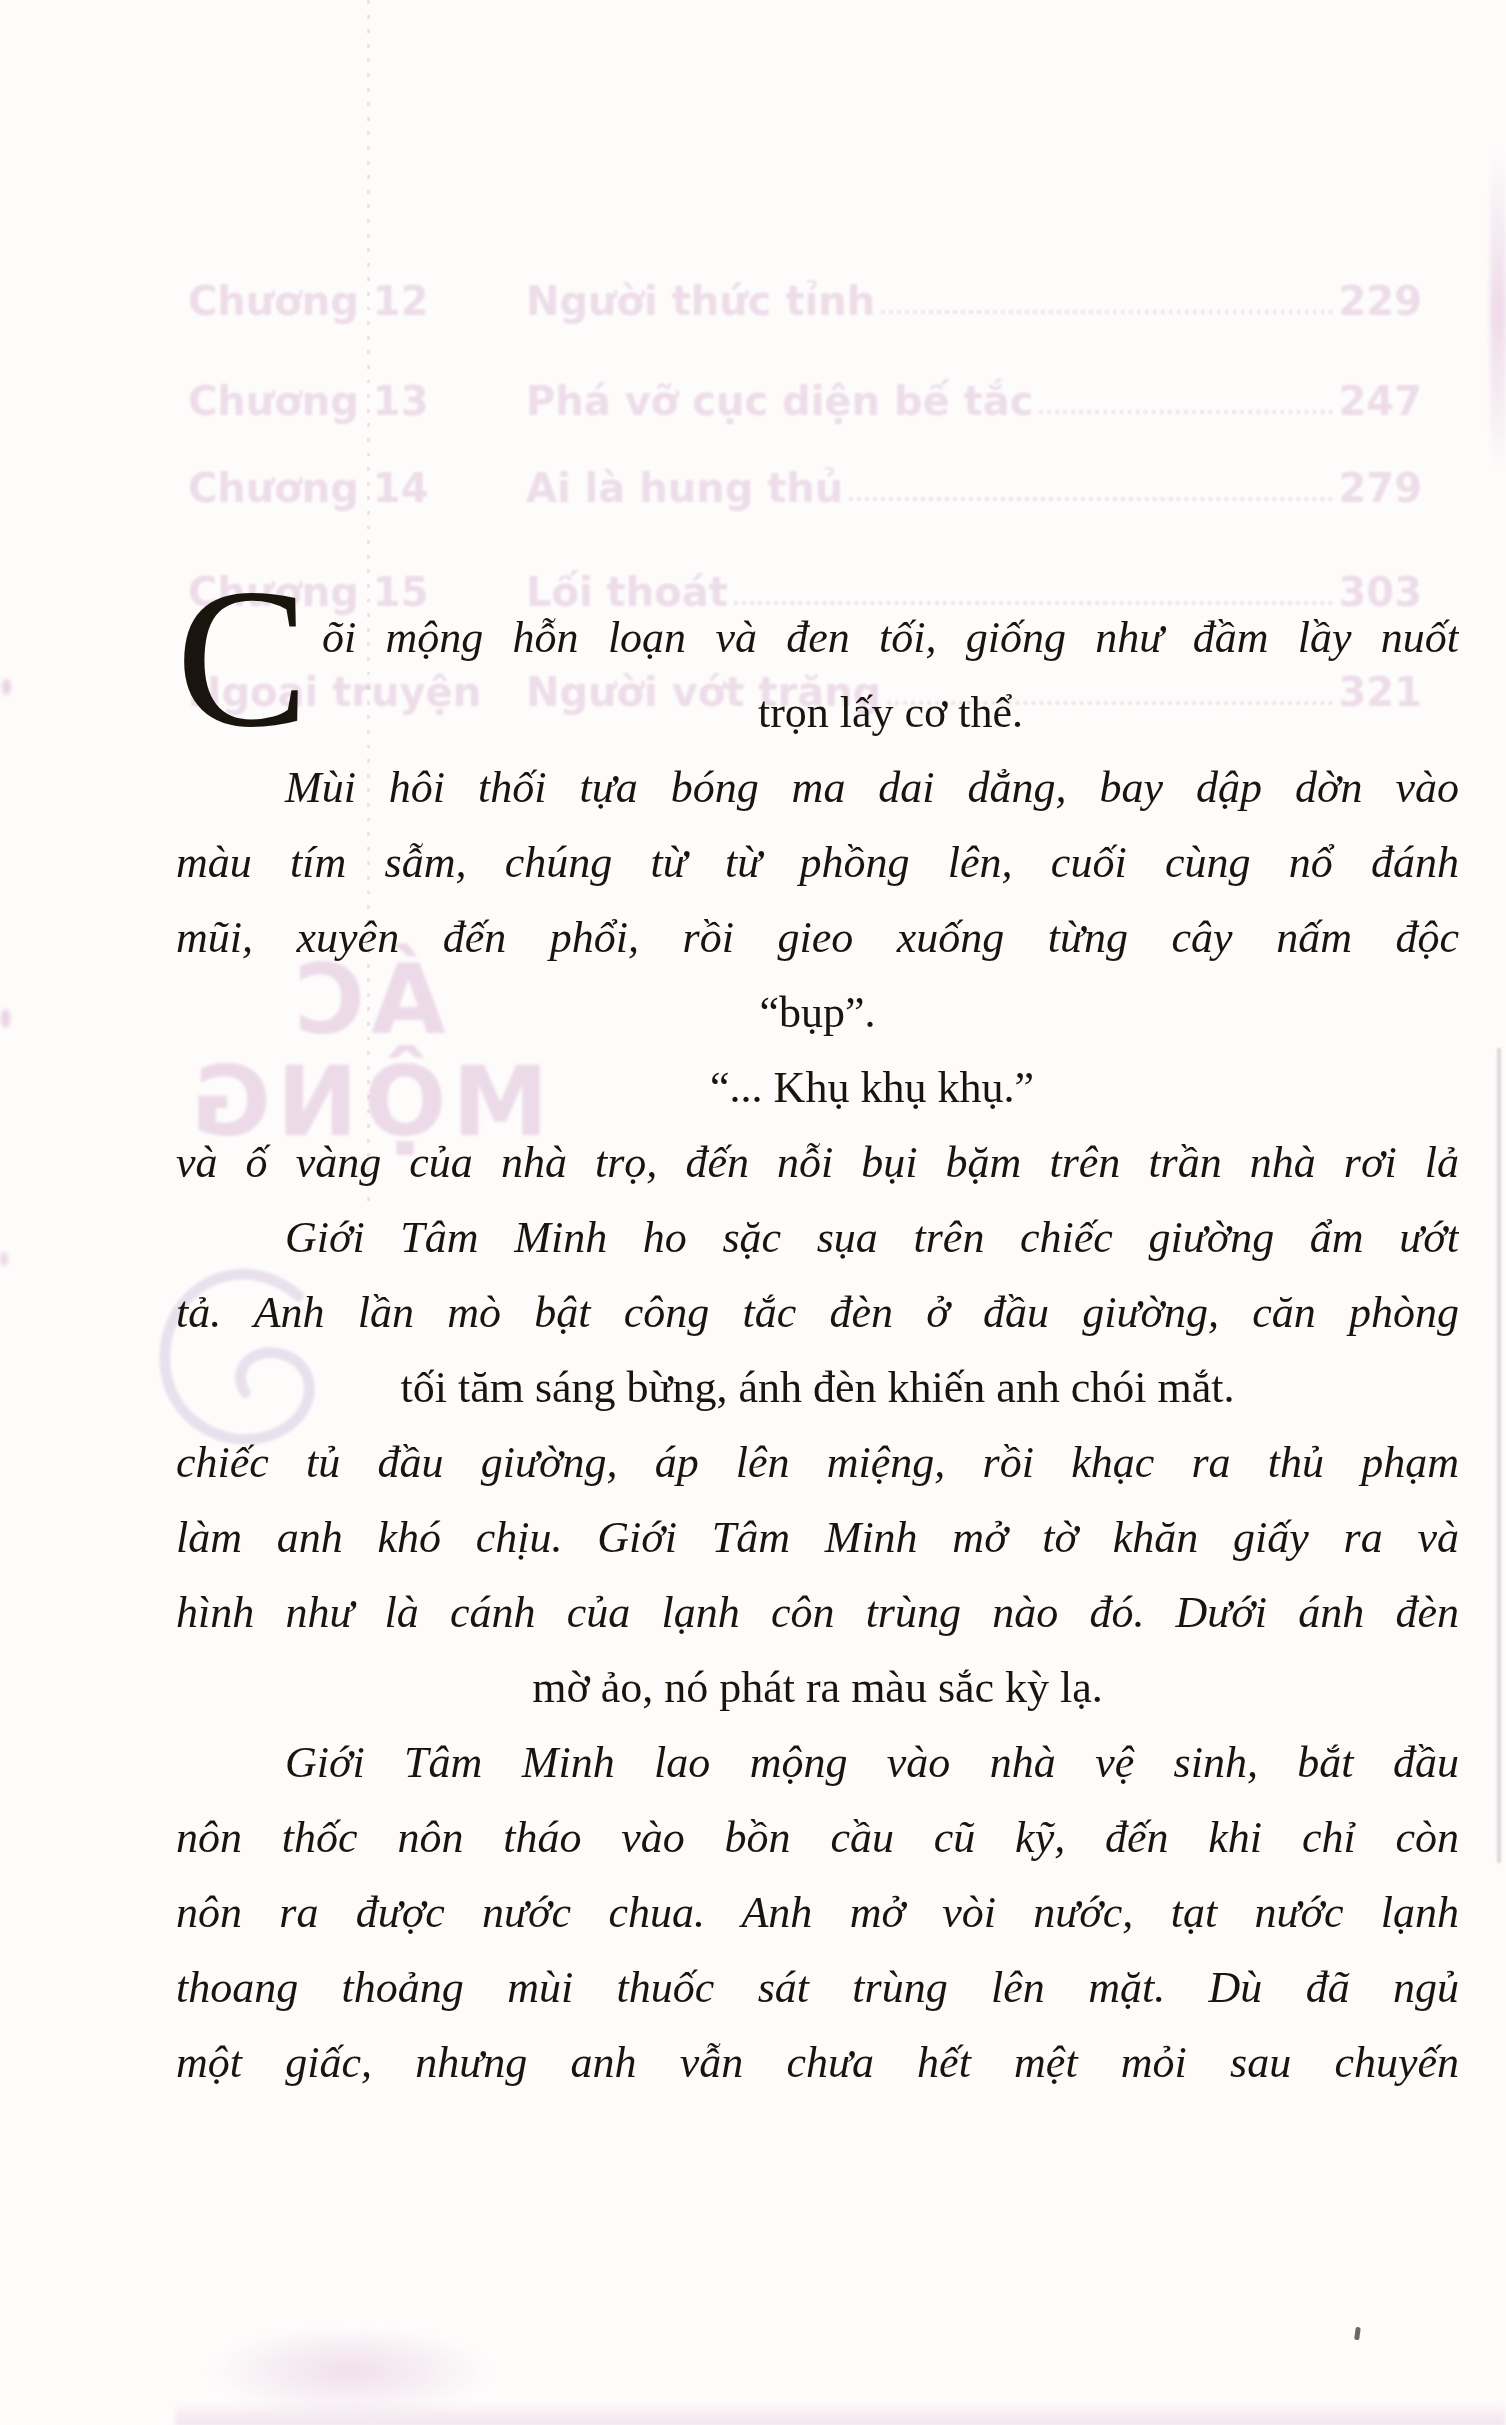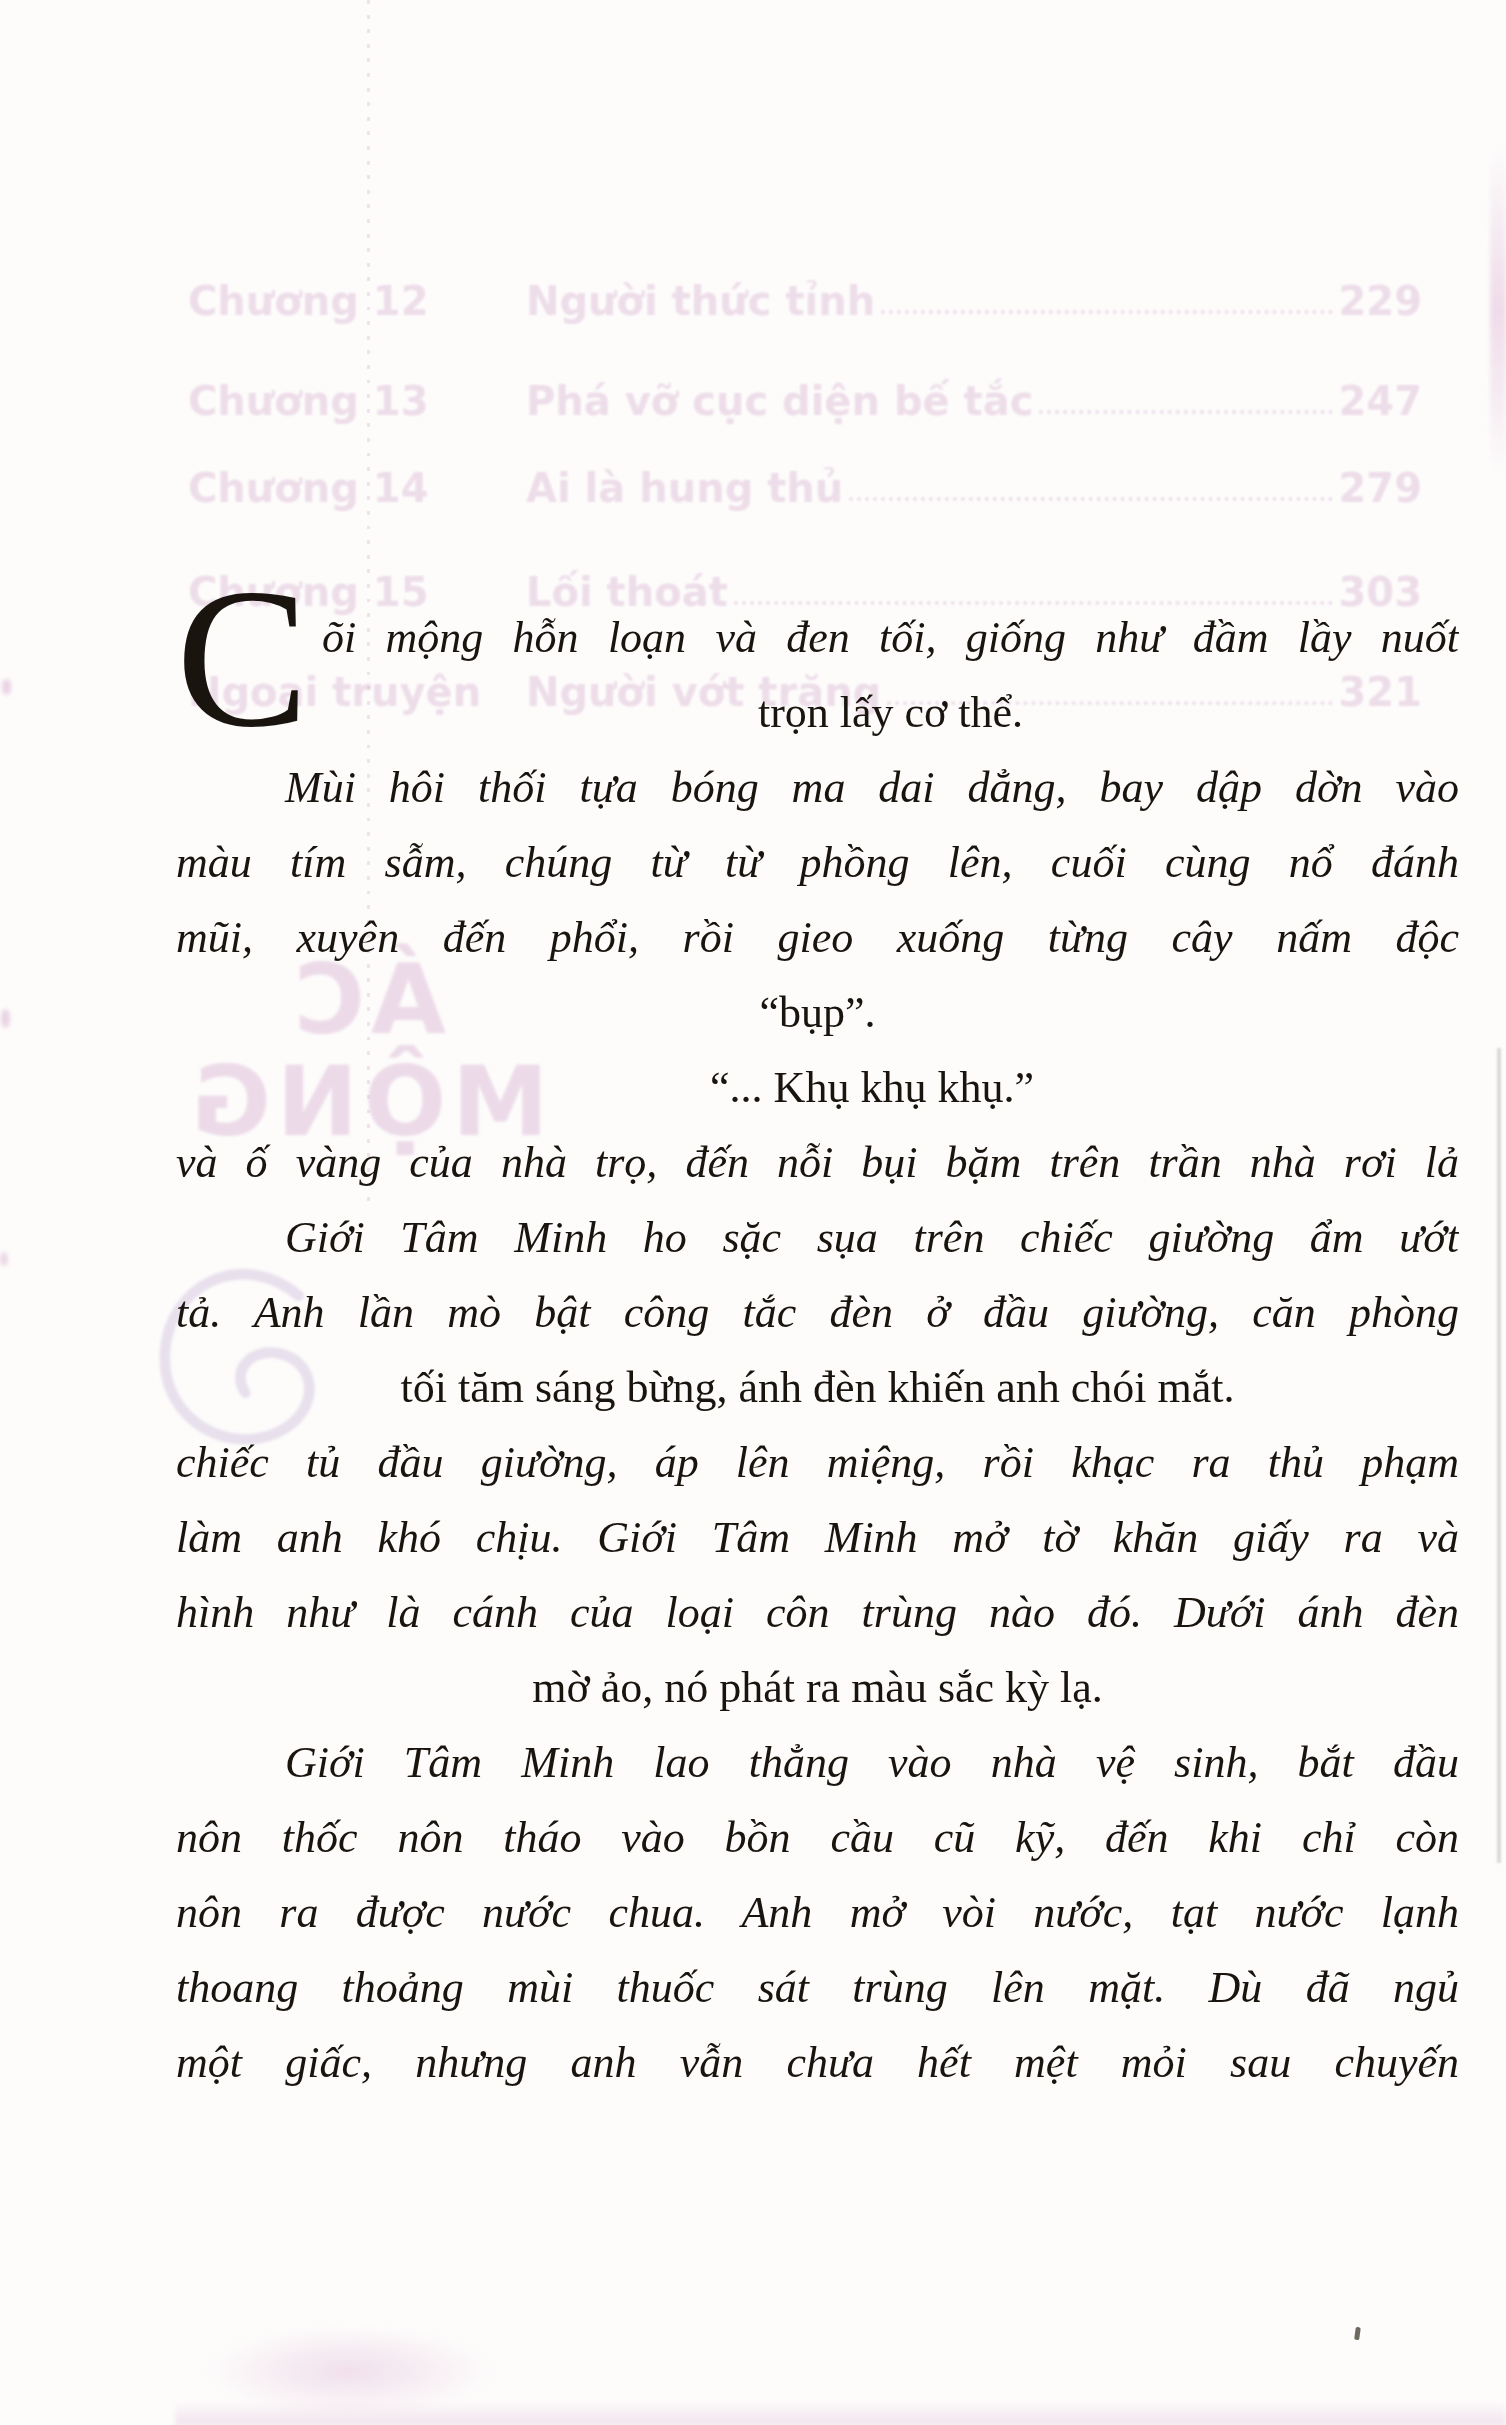--- a/index.html
+++ b/index.html
@@ -155,23 +155,23 @@
         <div class="body-line m-justify">màu tím sẫm, chúng từ từ phồng lên, cuối cùng nổ đánh</div>
         <div class="body-line m-justify">mũi, xuyên đến phổi, rồi gieo xuống từng cây nấm độc</div>
         <div class="body-line m-left">“bụp”.</div>
         <div class="body-line m-left p-indent">“... Khụ khụ khụ.”</div>
         <div class="body-line m-justify">và ố vàng của nhà trọ, đến nỗi bụi bặm trên trần nhà rơi lả</div>
         <div class="body-line m-justify p-indent">Giới Tâm Minh ho sặc sụa trên chiếc giường ẩm ướt</div>
         <div class="body-line m-justify">tả. Anh lần mò bật công tắc đèn ở đầu giường, căn phòng</div>
         <div class="body-line m-left">tối tăm sáng bừng, ánh đèn khiến anh chói mắt.</div>
         <div class="body-line m-justify">chiếc tủ đầu giường, áp lên miệng, rồi khạc ra thủ phạm</div>
         <div class="body-line m-justify">làm anh khó chịu. Giới Tâm Minh mở tờ khăn giấy ra và</div>
-        <div class="body-line m-justify">hình như là cánh của loại côn trùng nào đó. Dưới ánh đèn</div>
+        <div class="body-line m-justify">hình như là cánh của lạnh côn trùng nào đó. Dưới ánh đèn</div>
         <div class="body-line m-left">mờ ảo, nó phát ra màu sắc kỳ lạ.</div>
-        <div class="body-line m-justify p-indent">Giới Tâm Minh lao thẳng vào nhà vệ sinh, bắt đầu</div>
+        <div class="body-line m-justify p-indent">Giới Tâm Minh lao mộng vào nhà vệ sinh, bắt đầu</div>
         <div class="body-line m-justify">nôn thốc nôn tháo vào bồn cầu cũ kỹ, đến khi chỉ còn</div>
         <div class="body-line m-justify">nôn ra được nước chua. Anh mở vòi nước, tạt nước lạnh</div>
         <div class="body-line m-justify">thoang thoảng mùi thuốc sát trùng lên mặt. Dù đã ngủ</div>
         <div class="body-line m-justify">một giấc, nhưng anh vẫn chưa hết mệt mỏi sau chuyến</div>
       </div>
   </div>
 
 </div>
 
 

